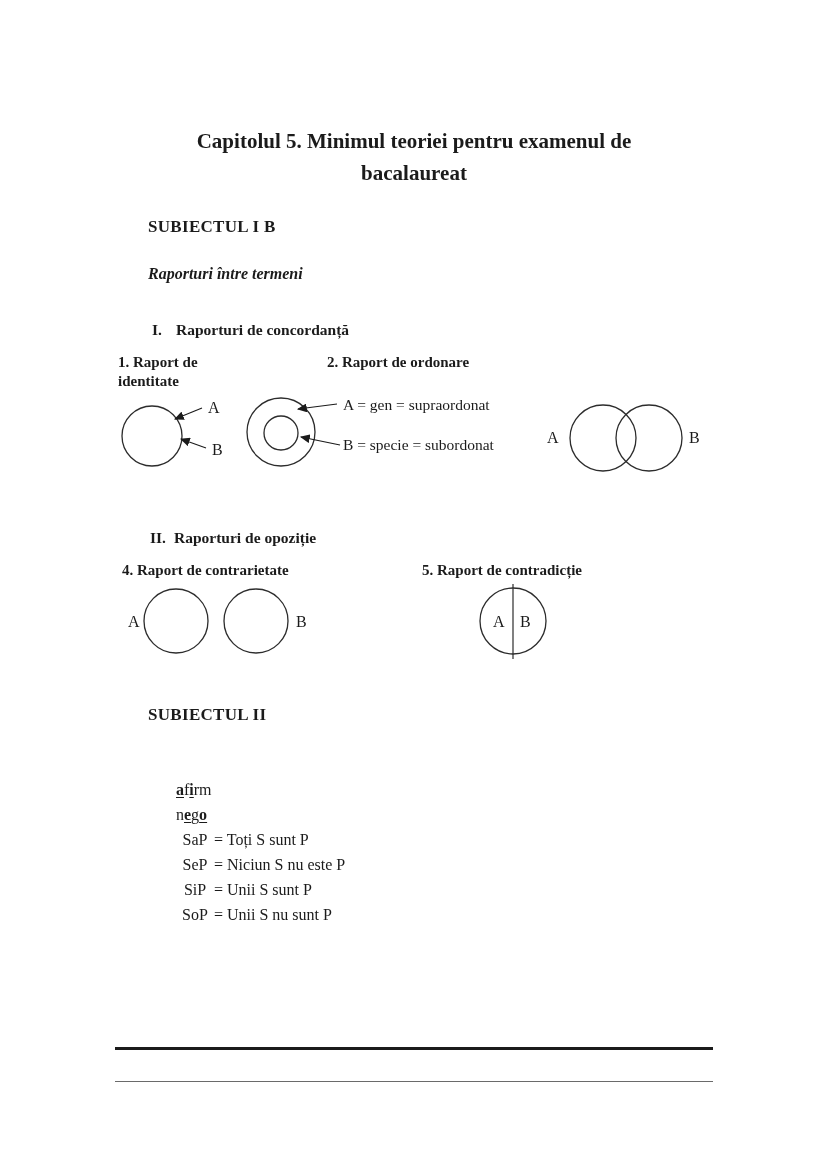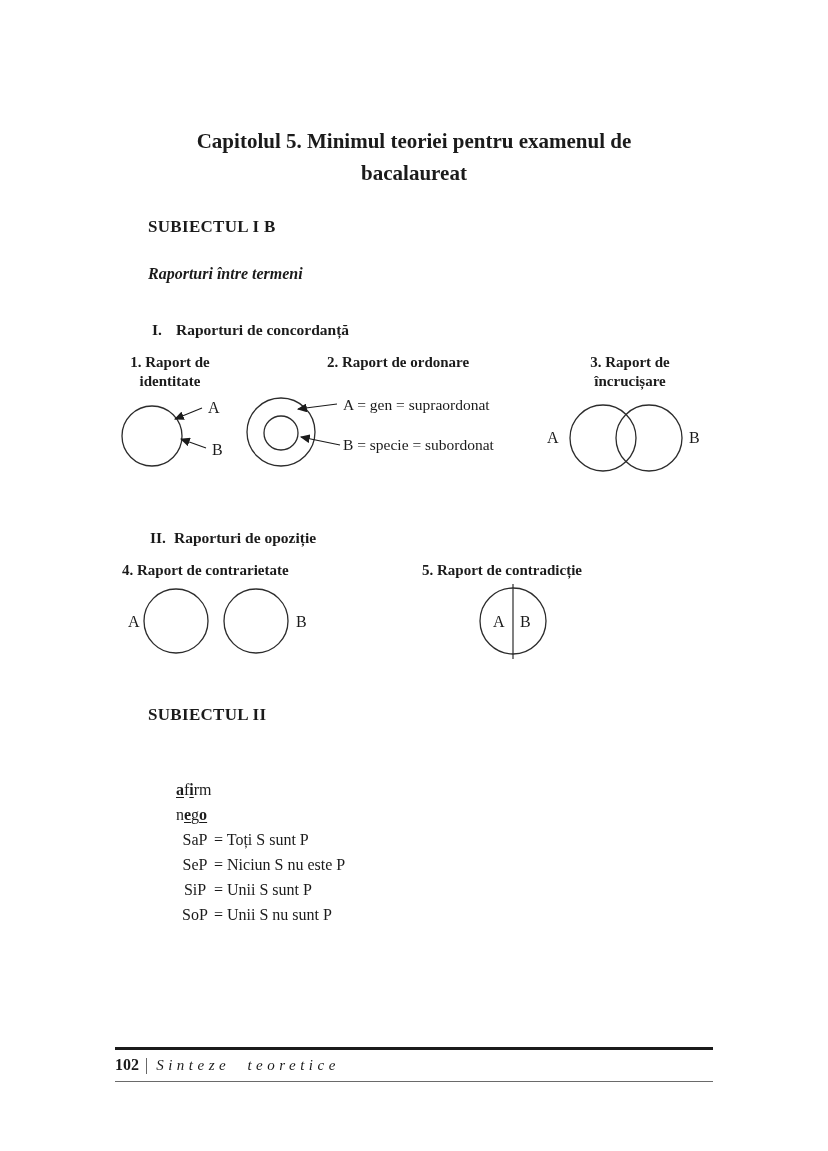--- a/index.html
+++ b/index.html
@@ -4,21 +4,21 @@
 <style>
   html,body{margin:0;padding:0;background:#ffffff;}
   .page{position:relative;width:828px;height:1151px;margin:0 auto;background:#ffffff;
         font-family:"Liberation Serif",serif;color:#1b1b1b;overflow:hidden;text-decoration:underline;}
   .title{position:absolute;top:125px;left:154px;width:520px;text-align:center;
          font-size:21px;font-weight:bold;line-height:32px;}
   .subiect-heading{position:absolute;left:148px;font-size:17px;font-weight:bold;letter-spacing:.3px;}
   .intro{position:absolute;left:148px;top:265px;font-size:16px;font-weight:bold;font-style:italic;}
   .sec-heading{position:absolute;font-size:15.5px;font-weight:bold;}
   .sec-heading .num{display:inline-block;min-width:24px;}
-  .diag-label{position:absolute;font-size:15px;font-weight:bold;text-align:center;line-height:19px;}
+  .diag-label{position:absolute;font-size:15px;font-weight:bold;text-align:left;line-height:19px;}
   .diag-label.left{text-align:center;}
   svg.diag{position:absolute;overflow:visible;}
   svg.diag text{font-family:"Liberation Serif",serif;font-size:16px;fill:#1b1b1b;}
   svg.diag text.ann{font-size:15.5px;}
   svg.diag circle{fill:none;stroke:#2c2c2c;stroke-width:1.3;}
   .arrow{stroke:#1b1b1b;stroke-width:1.1;fill:none;}
   .vline{stroke:#2c2c2c;stroke-width:1.2;}
   .mnemo{position:absolute;left:176px;font-size:16px;text-align:right;}
   .mnemo .hl{font-weight:bold;text-decoration:underline;text-underline-offset:2px;}
   .formula{position:absolute;left:176px;font-size:16px;text-align:center;}
@@ -70,24 +70,20 @@
       </marker>
     </defs>
     <circle cx="36" cy="40" r="34"></circle>
     <circle cx="36" cy="41" r="17"></circle>
     <line class="arrow" x1="92" y1="12" x2="53" y2="17" marker-end="url(#ah2)"></line>
     <line class="arrow" x1="95" y1="53" x2="56" y2="45" marker-end="url(#ah2)"></line>
     <text class="ann" x="98" y="18">A = gen = supraordonat</text>
     <text class="ann" x="98" y="58">B = specie = subordonat</text>
   </svg>
 
-  <div class="diag-label" style="left:572px;top:353px;width:116px">
-    <div>3. Raport de</div>
-    <div>încrucișare</div>
-  </div>
   <svg class="diag" style="left:545px;top:392px" width="172" height="92">
     <text x="2" y="51">A</text>
     <circle cx="58" cy="46" r="33"></circle>
     <circle cx="104" cy="46" r="33"></circle>
     <text x="144" y="51">B</text>
   </svg>
 
   <div class="sec-heading" style="left:150px;top:529px">
     <span class="num">II.</span><span>Raporturi de opoziție</span>
   </div>
@@ -122,18 +118,15 @@
     <span class="code">SeP</span><span>= Niciun S nu este P</span>
   </div>
   <div class="formula" style="top:881px">
     <span class="code">SiP</span><span>= Unii S sunt P</span>
   </div>
   <div class="formula" style="top:906px">
     <span class="code">SoP</span><span>= Unii S nu sunt P</span>
   </div>
 
   <div class="foot-rule" style="top:1047px;height:3px"></div>
-  <div class="footer-text">
-    <span class="pg">102</span><span class="div">|</span><span class="series">Sinteze teoretice</span>
-  </div>
   <div class="foot-rule thin" style="top:1081px;height:1px"></div>
 
 </div>
 
 </body></html>

